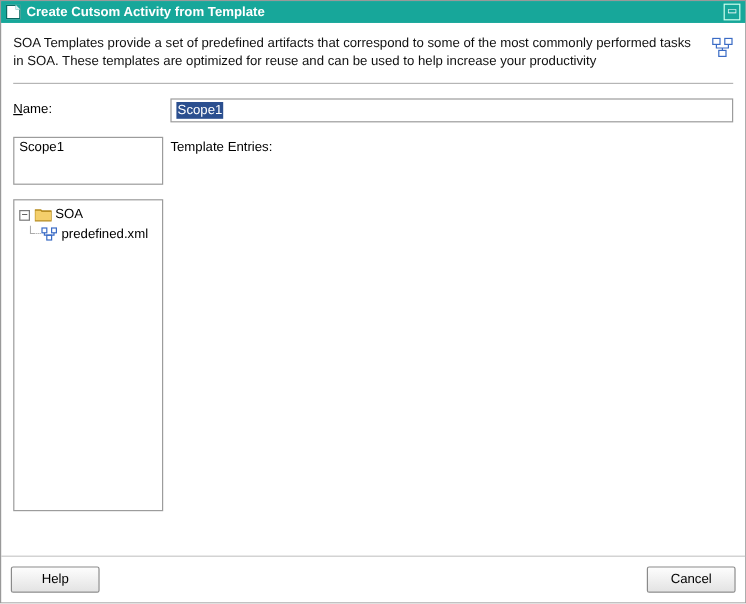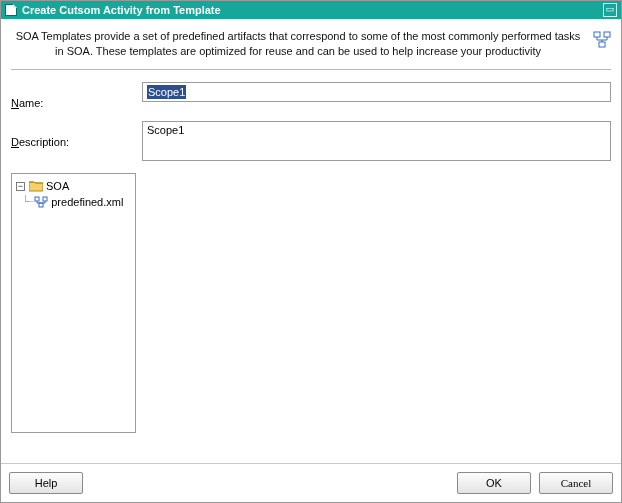--- a/index.html
+++ b/index.html
@@ -65,21 +65,20 @@
   .body {
     flex: 1;
     display: flex;
     flex-direction: column;
     padding: 10px 10px 6px 10px;
     box-sizing: border-box;
   }
   .intro-row {
     display: flex;
     align-items: flex-start;
-    text-align: center;
   }
   .intro-text {
     flex: 1;
     line-height: 15px;
     padding-right: 8px;
     color: #111;
   }
   .intro-icon {
     width: 18px;
     height: 18px;
@@ -93,21 +92,20 @@
   }
   .form {
     display: grid;
     grid-template-columns: 125px 1fr;
     column-gap: 6px;
     row-gap: 12px;
   }
   .lbl {
     padding-top: 3px;
     color: #000;
-    margin-top: 12px;
   }
   .lbl .ul { text-decoration: underline; }
   .text-input {
     height: 20px;
     border: 1px solid #9c9c9c;
     box-sizing: border-box;
     padding: 2px 4px;
     font: inherit;
     width: 100%;
     background:#fff;
@@ -197,23 +195,23 @@
     <hr class="sep">
 
     <div class="form">
 
       <div class="lbl"><span class="ul">N</span><span>ame:</span></div>
       <div class="name-wrap">
         <input class="text-input" style="color: transparent; caret-color: rgb(0, 0, 0);" value="Scope1">
         <span class="sel">Scope1</span>
       </div>
 
-      <div class="lbl"><span class="ul">D</span><span>escription:</span></div>
       <textarea class="textarea" style="">Scope1</textarea>
 
+      <div class="lbl">Template Entries:</div>
       <div class="tree-box">
         <div class="tree-row">
           <span class="exp">−</span>
           <span class="folder-icon">
             <svg viewBox="0 0 14 12">
                 <path d="M0 2h5l1 1h8v8H0z" fill="#f4cf6b" stroke="#b58b1e"></path>
                 <path d="M0 2h5l1 1h8" fill="none" stroke="#b58b1e"></path>
               </svg>
           </span>
           <span>SOA</span>
@@ -233,17 +231,16 @@
       </div>
 
     </div>
 
     <div style="flex:1"></div>
   </div>
 
   <div class="footer">
     <button class="btn">Help</button>
     <span class="spacer"></span>
-    <button class="btn">OK</button>
     <button class="btn">Cancel</button>
   </div>
 
 </div>
 
 </body></html>

